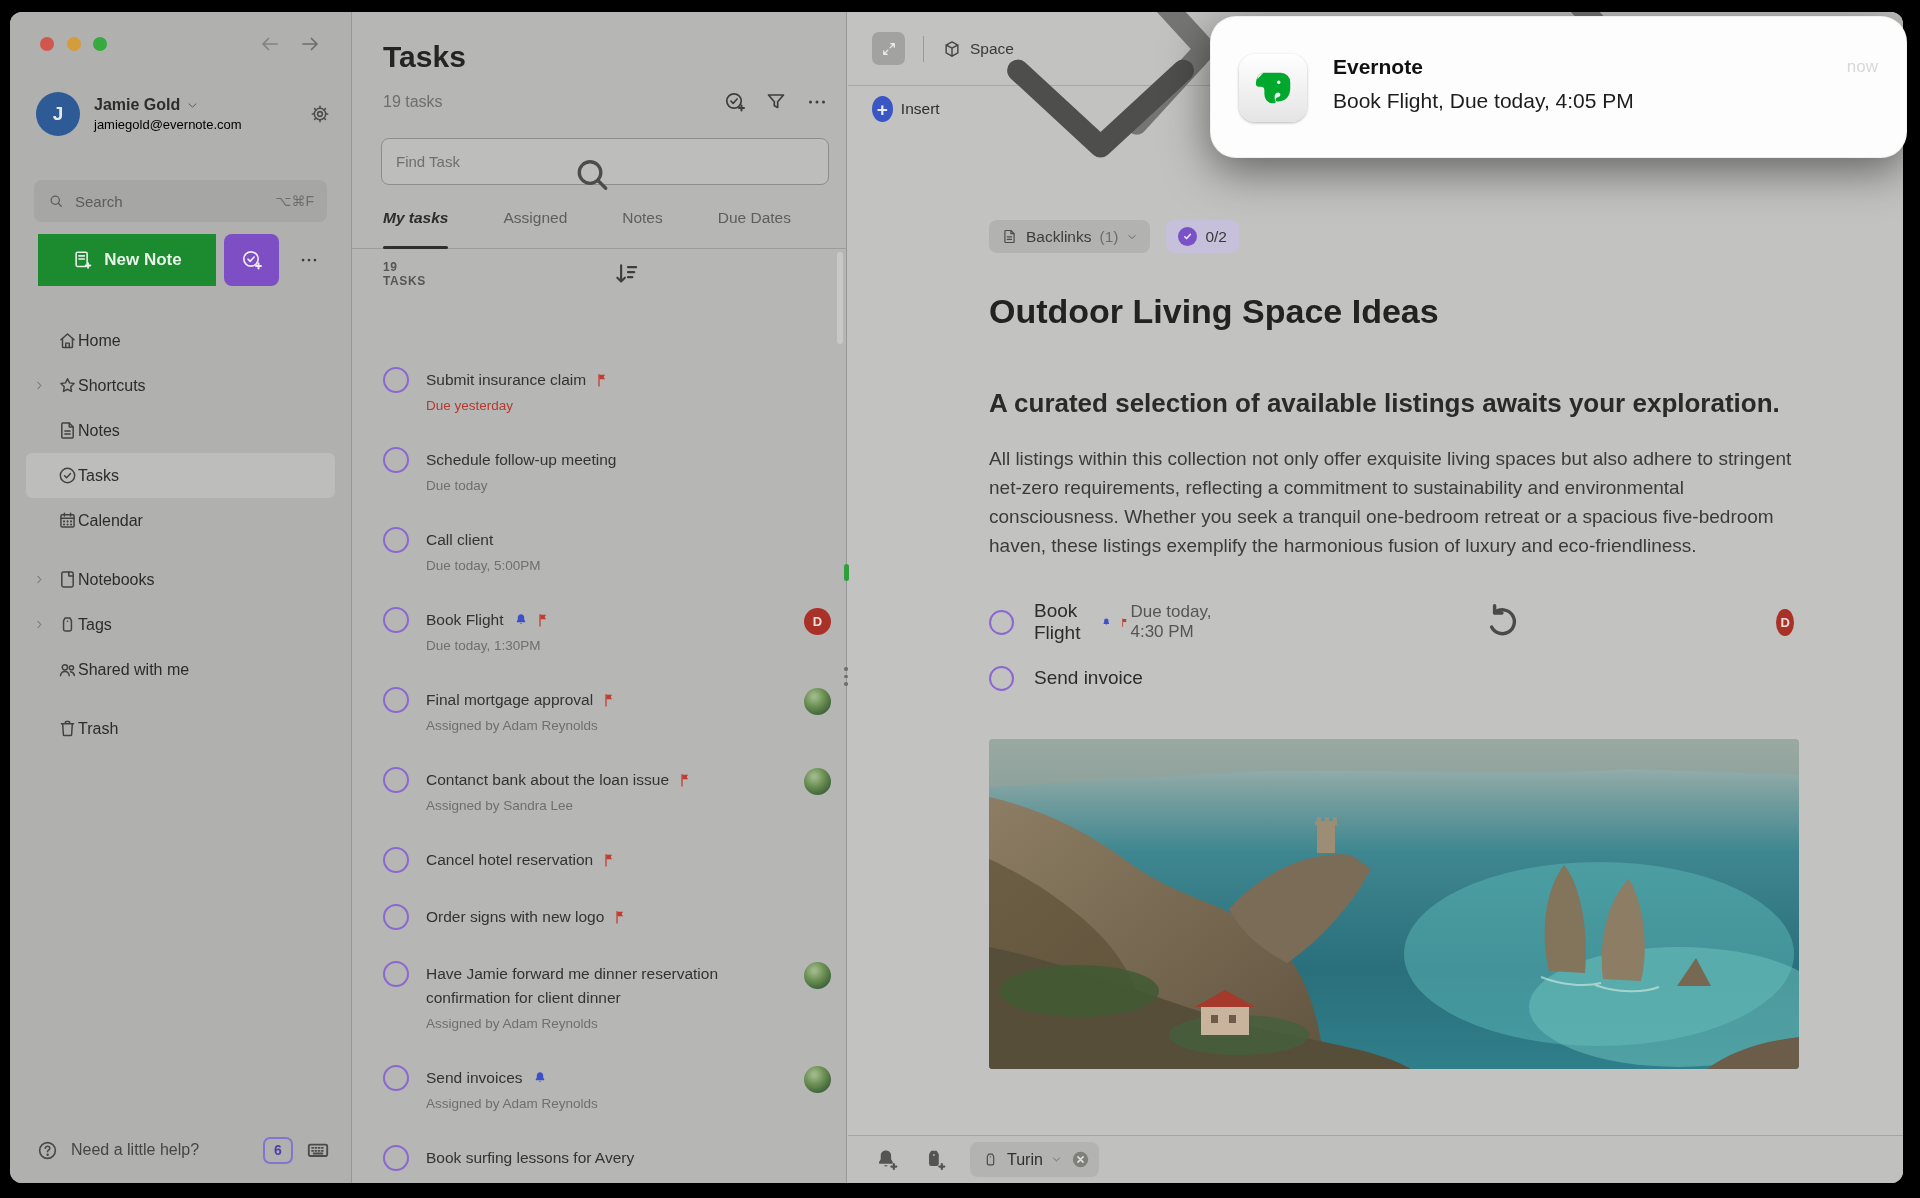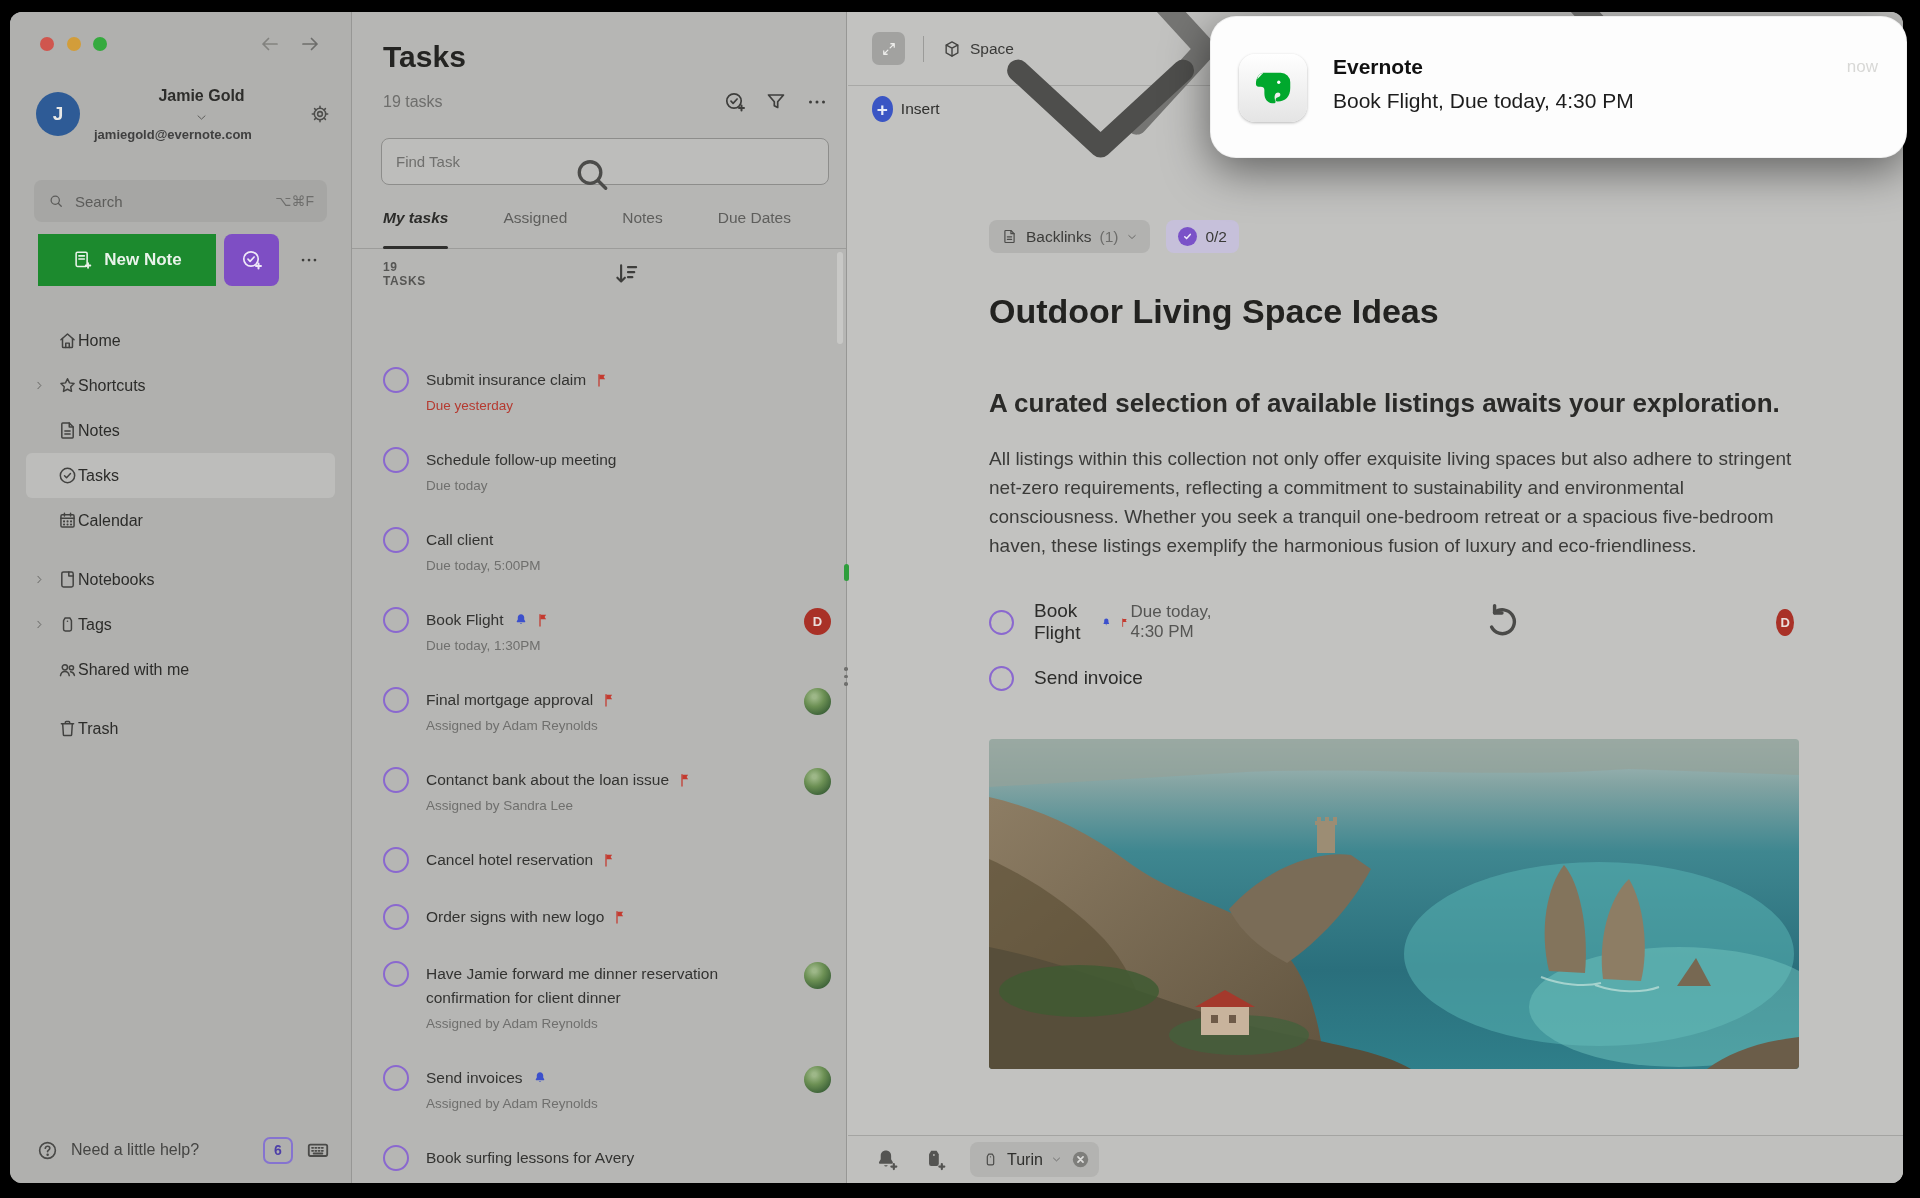--- a/index.html
+++ b/index.html
@@ -9,24 +9,24 @@
 
   
   .sidebar { position:absolute; left:0; top:0; width:342px; height:100%; background:#b0b0ae; border-right:1px solid #979795; }
   .tl { position:absolute; top:25px; width:14px; height:14px; border-radius:50%; }
   .tl.red{ left:30px; background:#d0564e;} .tl.yel{ left:57px; background:#d29d3a;} .tl.grn{ left:83px; background:#35aa3e;}
   .histbtn { position:absolute; top:20px; width:24px; height:24px; color:#6d6d6b; background:none; border:none; }
   .histbtn.back{ left:248px; color:#82827f;} .histbtn.fwd{ left:288px;}
   .profile { position:absolute; left:26px; top:78px; right:20px; height:48px; display:flex; align-items:center; }
   .avatar-j { width:44px; height:44px; border-radius:50%; background:#2e5b96; color:#e9e9e7; font-size:19px; font-weight:700; display:flex; align-items:center; justify-content:center; }
   .pr-names { margin-left:14px; flex:1; }
-  .pr-name { font-size:16px; font-weight:600; color:#2d2d2b; display:flex; align-items:center; gap:6px;flex-direction:column; }
+  .pr-name { font-size:16px; font-weight:600; color:#2d2d2b; display:flex; align-items:center; gap:6px; }
   .pr-name .ic { width:13px; height:13px; color:#55555
 3; }
-  .pr-email { font-size:13px; color:#404040; margin-top:3px;font-weight:bold; }
+  .pr-email { font-size:13px; color:#000000; margin-top:3px; }
   .gearbtn { width:22px; height:22px; color:#4e4e4c; background:none; border:none; }
   .searchbar { position:absolute; left:24px; right:24px; top:168px; height:42px; background:#a6a6a4; border-radius:8px; display:flex; align-items:center; padding:0 13px; color:#5c5c5a; }
   .searchbar .lbl { font-size:15px; margin-left:10px; flex:1; }
   .searchbar .kbd { font-size:14px; color:#6e6e6c; }
   .actions { position:absolute; left:28px; top:222px; right:18px; height:52px; display:flex; align-items:center; }
   .btn-newnote { width:178px; height:52px; background:#1c8a2e; border:none; border-radius:0; color:#e9f3ea; display:flex; align-items:center; justify-content:center; gap:10px; font-size:17px; font-weight:600; }
   .btn-newtask { width:55px; height:52px; margin-left:8px; background:#7e4ec4; border:none; border-radius:8px; color:#efe9f8; display:flex; align-items:center; justify-content:center; }
   .btn-more-sb { width:44px; height:40px; margin-left:8px; background:none; border:none; color:#3f3f3d; display:flex; align-items:center; justify-content:center; }
   nav { position:absolute; left:0; right:0; top:306px; }
   .nav-item { height:45px; margin:0 16px; border-radius:6px; display:flex; align-items:center; position:relative; padding-left:31px; color:#333331; }
@@ -820,15 +820,15 @@
 
 <div class="notif">
   <div class="notif-icon">
     <svg viewBox="0 0 48 48">
       <path fill="#00a82d" d="M14 8h18a10 10 0 0 1 10 10v6c0 9-5 14-13 14-1.8 0-2.6-1.3-2-2.8.5-1.2 2-1.3 3.2-2 1.6-.9 2-2.8.7-3.9-1.4-1.2-3.9-.5-4.8 1.7-.8 2-.5 4.4.4 6.4.6 1.4-.3 2.6-1.8 2.6-5.8 0-9.7-3.8-9.7-10.6v-3.4c0-2.2-1.5-3.4-3.7-3.4H9c-1.7 0-2.8-1.2-2.8-2.8C6.2 13.5 9.5 8 14 8z"></path>
       <path fill="#f5f5f5" d="M14 8 7.6 14.8C8 11 10.5 8.4 14 8z"></path>
       <circle cx="30" cy="18" r="1.7" fill="#fff"></circle>
     </svg>
   </div>
   <div class="notif-title">Evernote</div>
-  <div class="notif-msg">Book Flight, Due today, 4:30 PM</div>
+  <div class="notif-msg">Book Flight, Due today, 4:05 PM</div>
   <div class="notif-time">now</div>
 </div>
 
 </body></html>

